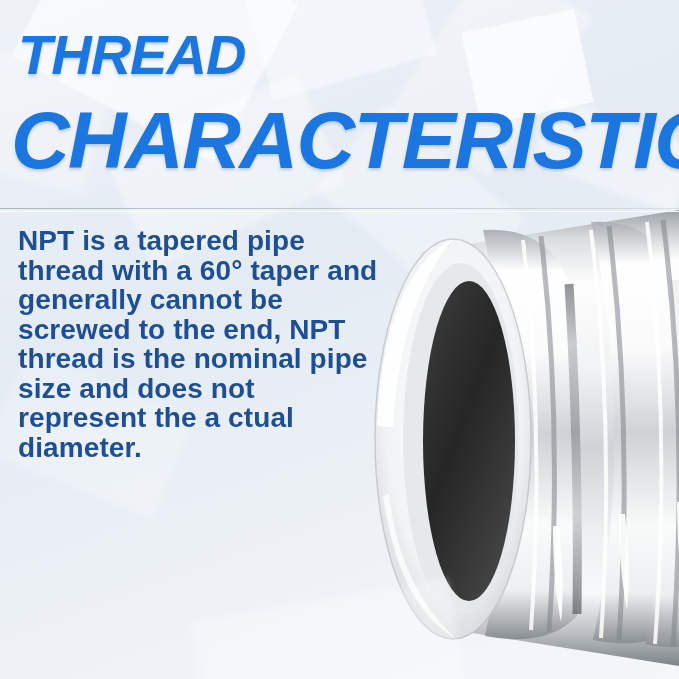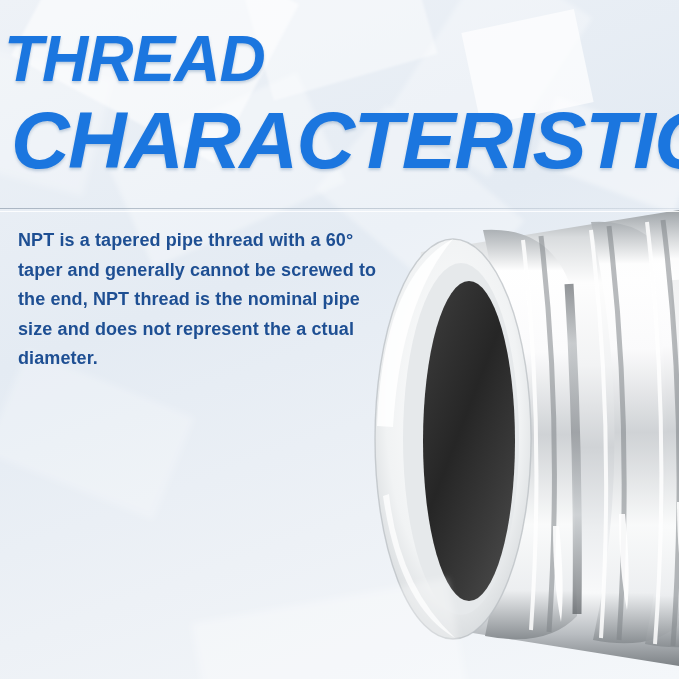--- a/index.html
+++ b/index.html
@@ -41,33 +41,33 @@
   #header{position:absolute;left:0;top:0;width:679px;height:209px;}
   .title-line{
     position:absolute;
     font-weight:bold;font-style:italic;
     color:#1b76df;
     letter-spacing:-1px;
     white-space:nowrap;
     text-shadow:0 2px 3px rgba(120,150,185,.45);
     line-height:1;
   }
-  #title1{left:4px;top:27px;font-size:64px;}
+  #title1{left:18px;top:27px;font-size:56px;}
   #title2{left:11px;top:101px;font-size:80px;letter-spacing:-1.5px;
           transform:scaleX(1.015);transform-origin:left top;}
 
   .divider{position:absolute;left:0;top:208px;width:679px;height:1px;
            background:linear-gradient(to right,rgba(150,163,178,.75),rgba(165,178,192,.55) 60%,rgba(180,192,205,.35));}
   .divider2{position:absolute;left:0;top:211px;width:679px;height:1px;
            background:rgba(255,255,255,.85);}
 
   
   #desc{
     position:absolute;left:18px;top:226px;width:360px;
-    color:#1e4f93;font-weight:bold;font-size:18px;line-height:29.5px;
+    color:#1e4f93;font-weight:bold;font-size:28px;line-height:29.5px;
     letter-spacing:.1px;
   }
 
   
   #diagram{position:absolute;left:0;top:412px;width:350px;height:230px;}
 
   
   #pipe{position:absolute;left:333px;top:196px;width:346px;height:483px;overflow:hidden;}
   #pipe svg{display:block;}
 </style>

